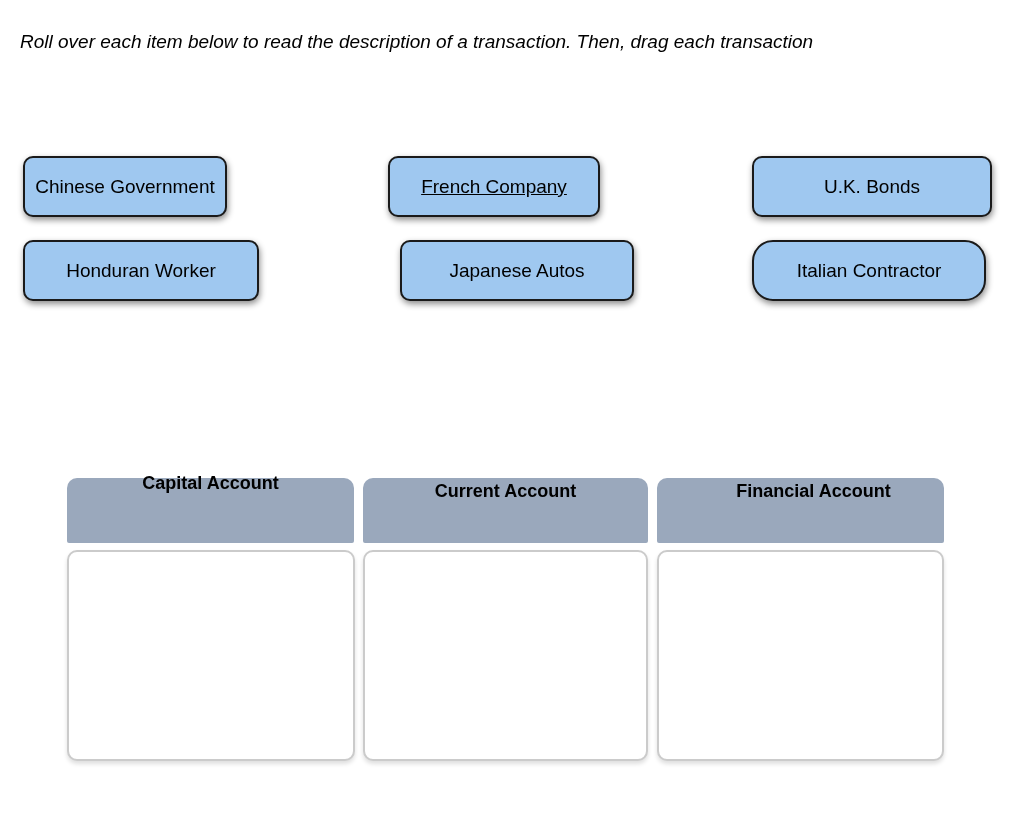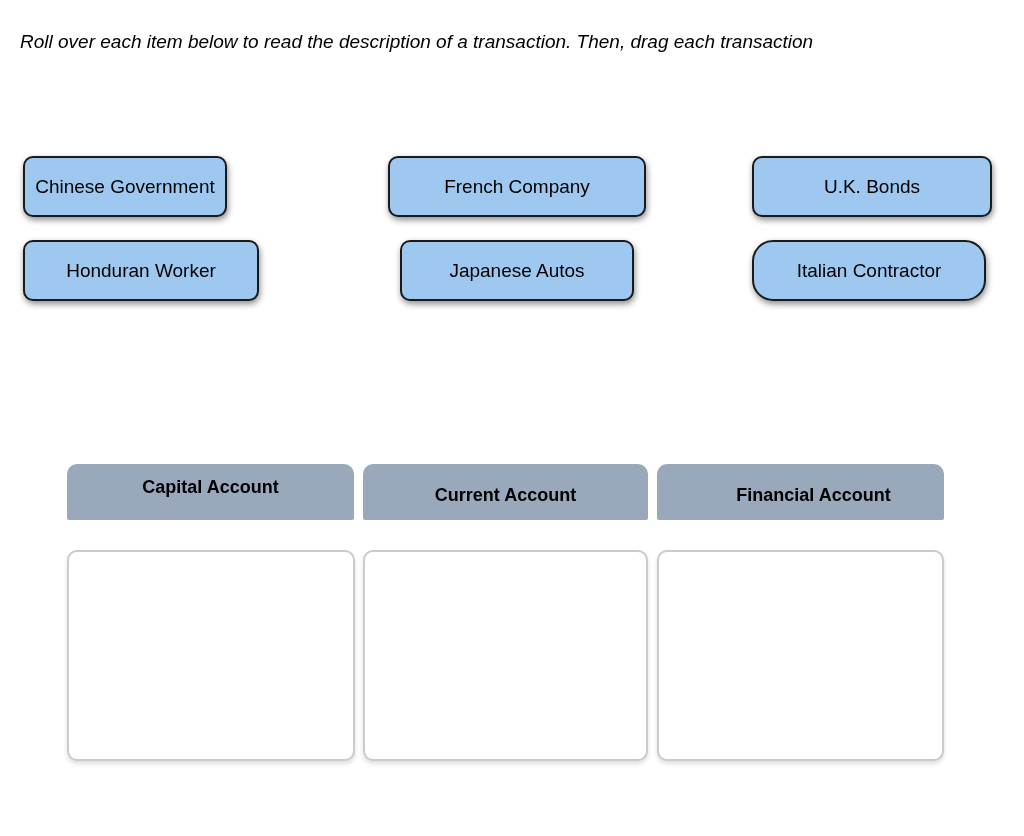--- a/index.html
+++ b/index.html
@@ -41,35 +41,35 @@
     border-radius: 10px;
     box-shadow: 1px 3px 6px rgba(0,0,0,0.45);
     display: flex;
     align-items: center;
     justify-content: center;
     cursor: grab;
   }
   .chip span { font-size: 19px; color: var(--text); }
 
   .chip-1 { left: 23px;  top: 156px; width: 204px; }
-  .chip-2 { left: 388px; top: 156px; width: 258px; }
+  .chip-2 { left: 388px; top: 156px; width: 212px; text-decoration: underline; }
   .chip-3 { left: 752px; top: 156px; width: 240px; }
   .chip-4 { left: 23px;  top: 240px; width: 236px; }
   .chip-5 { left: 400px; top: 240px; width: 234px; align-items: center; }
   .chip-6 { left: 752px; top: 240px; width: 234px; border-radius: 21px; }
 
   
   .zone-header {
     position: absolute;
-    top: 464px;
-    height: 56px;
+    top: 478px;
+    height: 65px;
     background: var(--zone-header-fill);
     border-radius: 10px 10px 2px 2px;
     display: flex;
-    align-items: center;
+    align-items: flex-start;
     justify-content: center;
   }
   .zone-header span {
     font-size: 18px;
     font-weight: bold;
     color: var(--text);
   }
   .zone-header-1 { left: 67px;  width: 287px; }
   .zone-header-2 { left: 363px; width: 285px; }
   .zone-header-3 { left: 657px; width: 287px; padding-left: 26px; }

